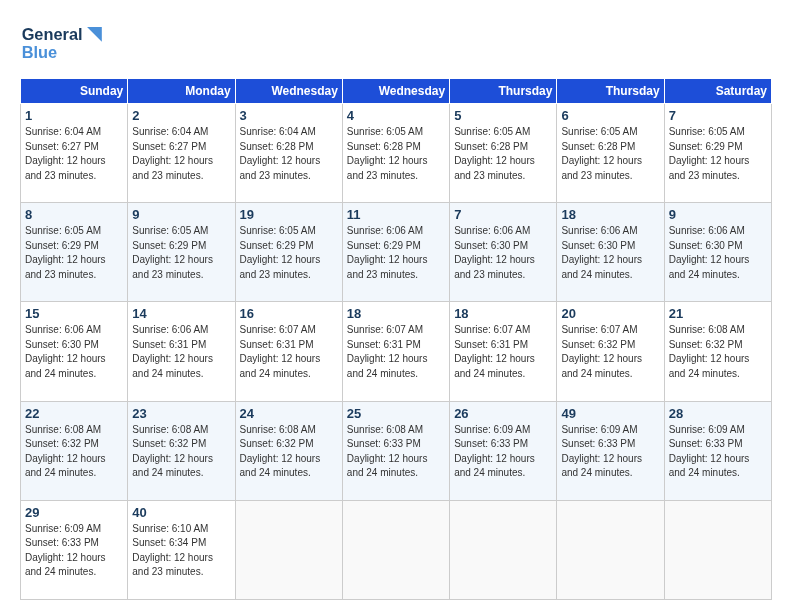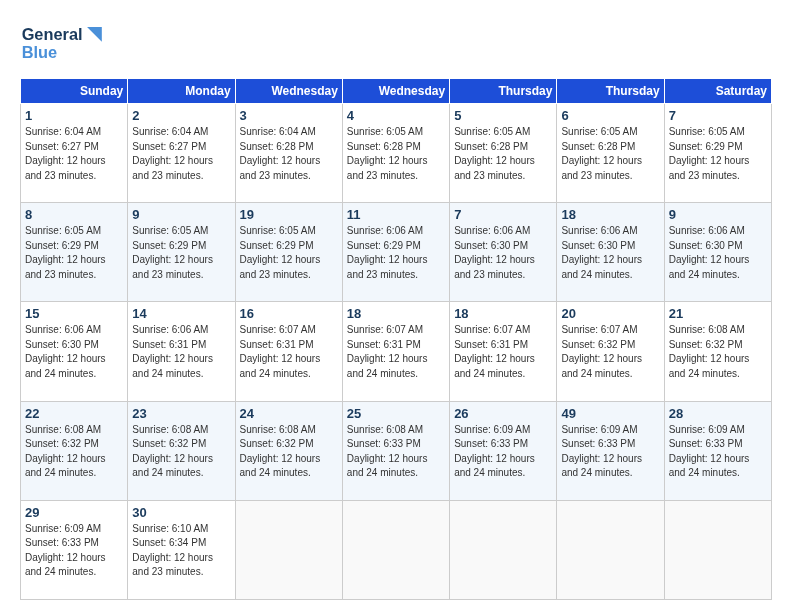--- a/index.html
+++ b/index.html
@@ -242,21 +242,21 @@
             <span class="day-num">28</span>
             <div class="day-info">Sunrise: 6:09 AM<br>Sunset: 6:33 PM<br>Daylight: 12 hours and 24 minutes.</div>
           </td>
         </tr>
         <tr>
           <td>
             <span class="day-num">29</span>
             <div class="day-info">Sunrise: 6:09 AM<br>Sunset: 6:33 PM<br>Daylight: 12 hours and 24 minutes.</div>
           </td>
           <td>
-            <span class="day-num">30</span>
+            <span class="day-num">40</span>
             <div class="day-info">Sunrise: 6:10 AM<br>Sunset: 6:34 PM<br>Daylight: 12 hours and 23 minutes.</div>
           </td>
           <td class="empty-cell"></td>
           <td class="empty-cell"></td>
           <td class="empty-cell"></td>
           <td class="empty-cell"></td>
           <td class="empty-cell"></td>
         </tr>
       </tbody>
   </table>

